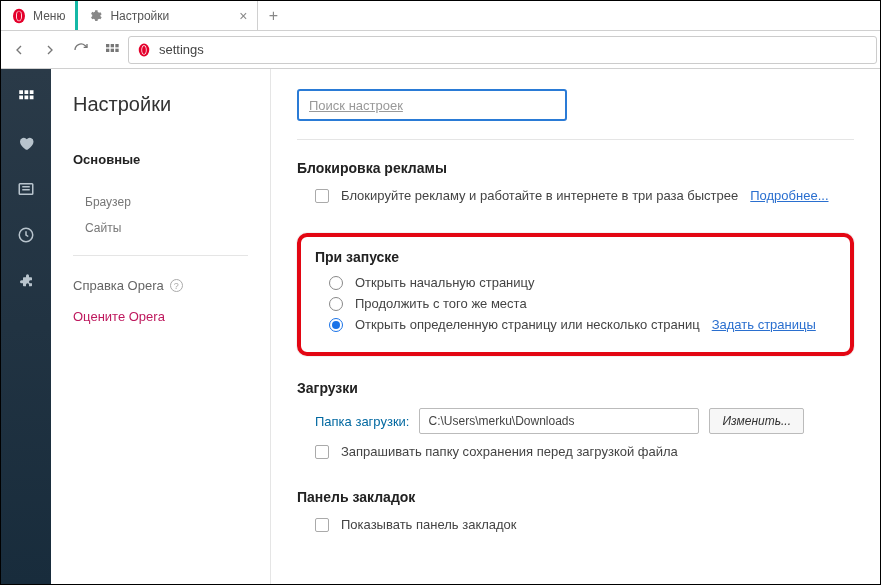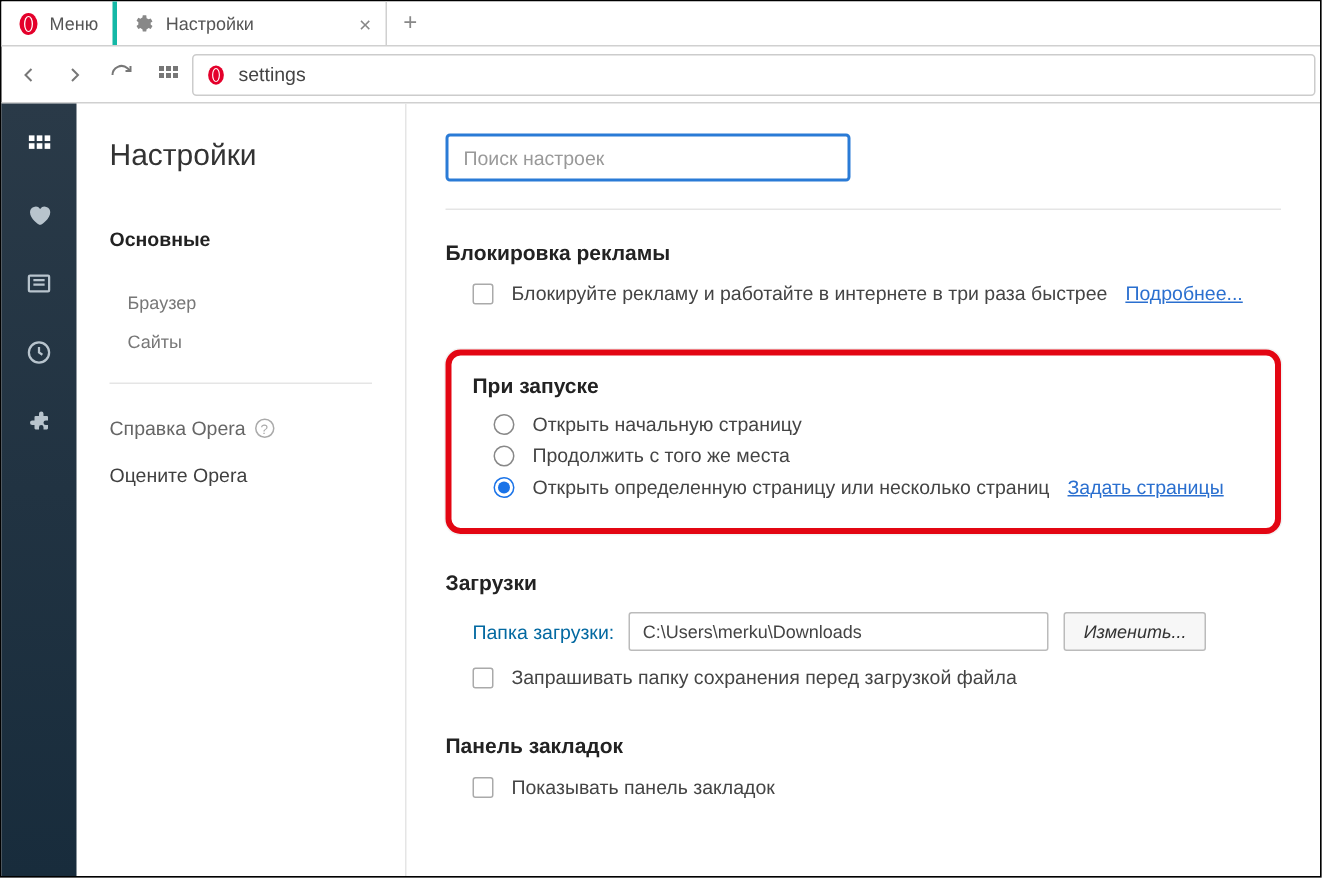--- a/index.html
+++ b/index.html
@@ -34,21 +34,21 @@
 
   .sidebar { width: 220px; border-right: 1px solid #e5e5e5; padding: 24px 22px; }
   .sidebar h1 { font-size: 20px; font-weight: 400; color: #333; margin-bottom: 28px; }
   .side-item { color: #444; font-size: 13px; padding: 8px 0; cursor: default; display: flex; align-items: center; gap: 6px; }
   .side-item.active { font-weight: 600; color: #222; }
   .side-sub { color: #777; font-size: 12px; padding: 6px 0 6px 12px; cursor: default; }
   .side-sep { height: 1px; background: #e5e5e5; margin: 14px 0; }
   .help-icon { width: 13px; height: 13px; border: 1px solid #aaa; border-radius: 50%; color: #aaa; font-size: 9px; display: inline-flex; align-items: center; justify-content: center; }
 
   .content { flex: 1; padding: 20px 26px; overflow-y: auto; }
-  .search-box { width: 270px; height: 32px; border: 2px solid #2a7bd6; border-radius: 3px; padding: 0 10px; font-size: 13px; color: #999; display: flex; align-items: center; margin-bottom: 18px; }
+  .search-box { width: 270px; height: 32px; border: 2px solid #2a7bd6; border-radius: 3px; padding: 0 10px; font-size: 13px; color: #999; display: flex; align-items: center; margin-bottom: 18px; text-decoration: underline; }
   .sep-full { height: 1px; background: #e5e5e5; margin-bottom: 20px; }
 
   .section-h { font-size: 14px; font-weight: 600; color: #222; margin-bottom: 12px; }
   .section { margin-bottom: 30px; }
   .row { display: flex; align-items: center; gap: 12px; margin: 8px 0 8px 18px; font-size: 13px; color: #444; }
   .cb { width: 14px; height: 14px; border: 1px solid #aaa; border-radius: 2px; display: inline-block; flex-shrink: 0; }
   .radio { width: 14px; height: 14px; border: 1px solid #888; border-radius: 50%; display: inline-flex; align-items: center; justify-content: center; flex-shrink: 0; }
   .radio.checked { border-color: #1a73e8; }
   .radio.checked::after { content: ""; width: 8px; height: 8px; background: #1a73e8; border-radius: 50%; }
   .link { color: #2a6fcf; text-decoration: underline; cursor: default; }
@@ -165,21 +165,21 @@
       <h1>Настройки</h1>
       <div class="side-item active">Основные</div>
       <div style="height:14px"></div>
       <div class="side-sub">Браузер</div>
       <div class="side-sub">Сайты</div>
       <div class="side-sep"></div>
       <div class="side-item" style="font-weight:400;color:#666;">
         <span>Справка Opera</span>
         <span class="help-icon">?</span>
       </div>
-      <div class="side-item" style="font-weight:400;color:#404040;">Оцените Opera</div>
+      <div class="side-item" style="font-weight:400;color:#be185d;">Оцените Opera</div>
     </div>
 
     <div class="content">
       <div class="search-box">
         <span style="color:#999">Поиск настроек</span>
       </div>
       <div class="sep-full"></div>
 
       <div class="section">
         <div class="section-h">Блокировка рекламы</div>

